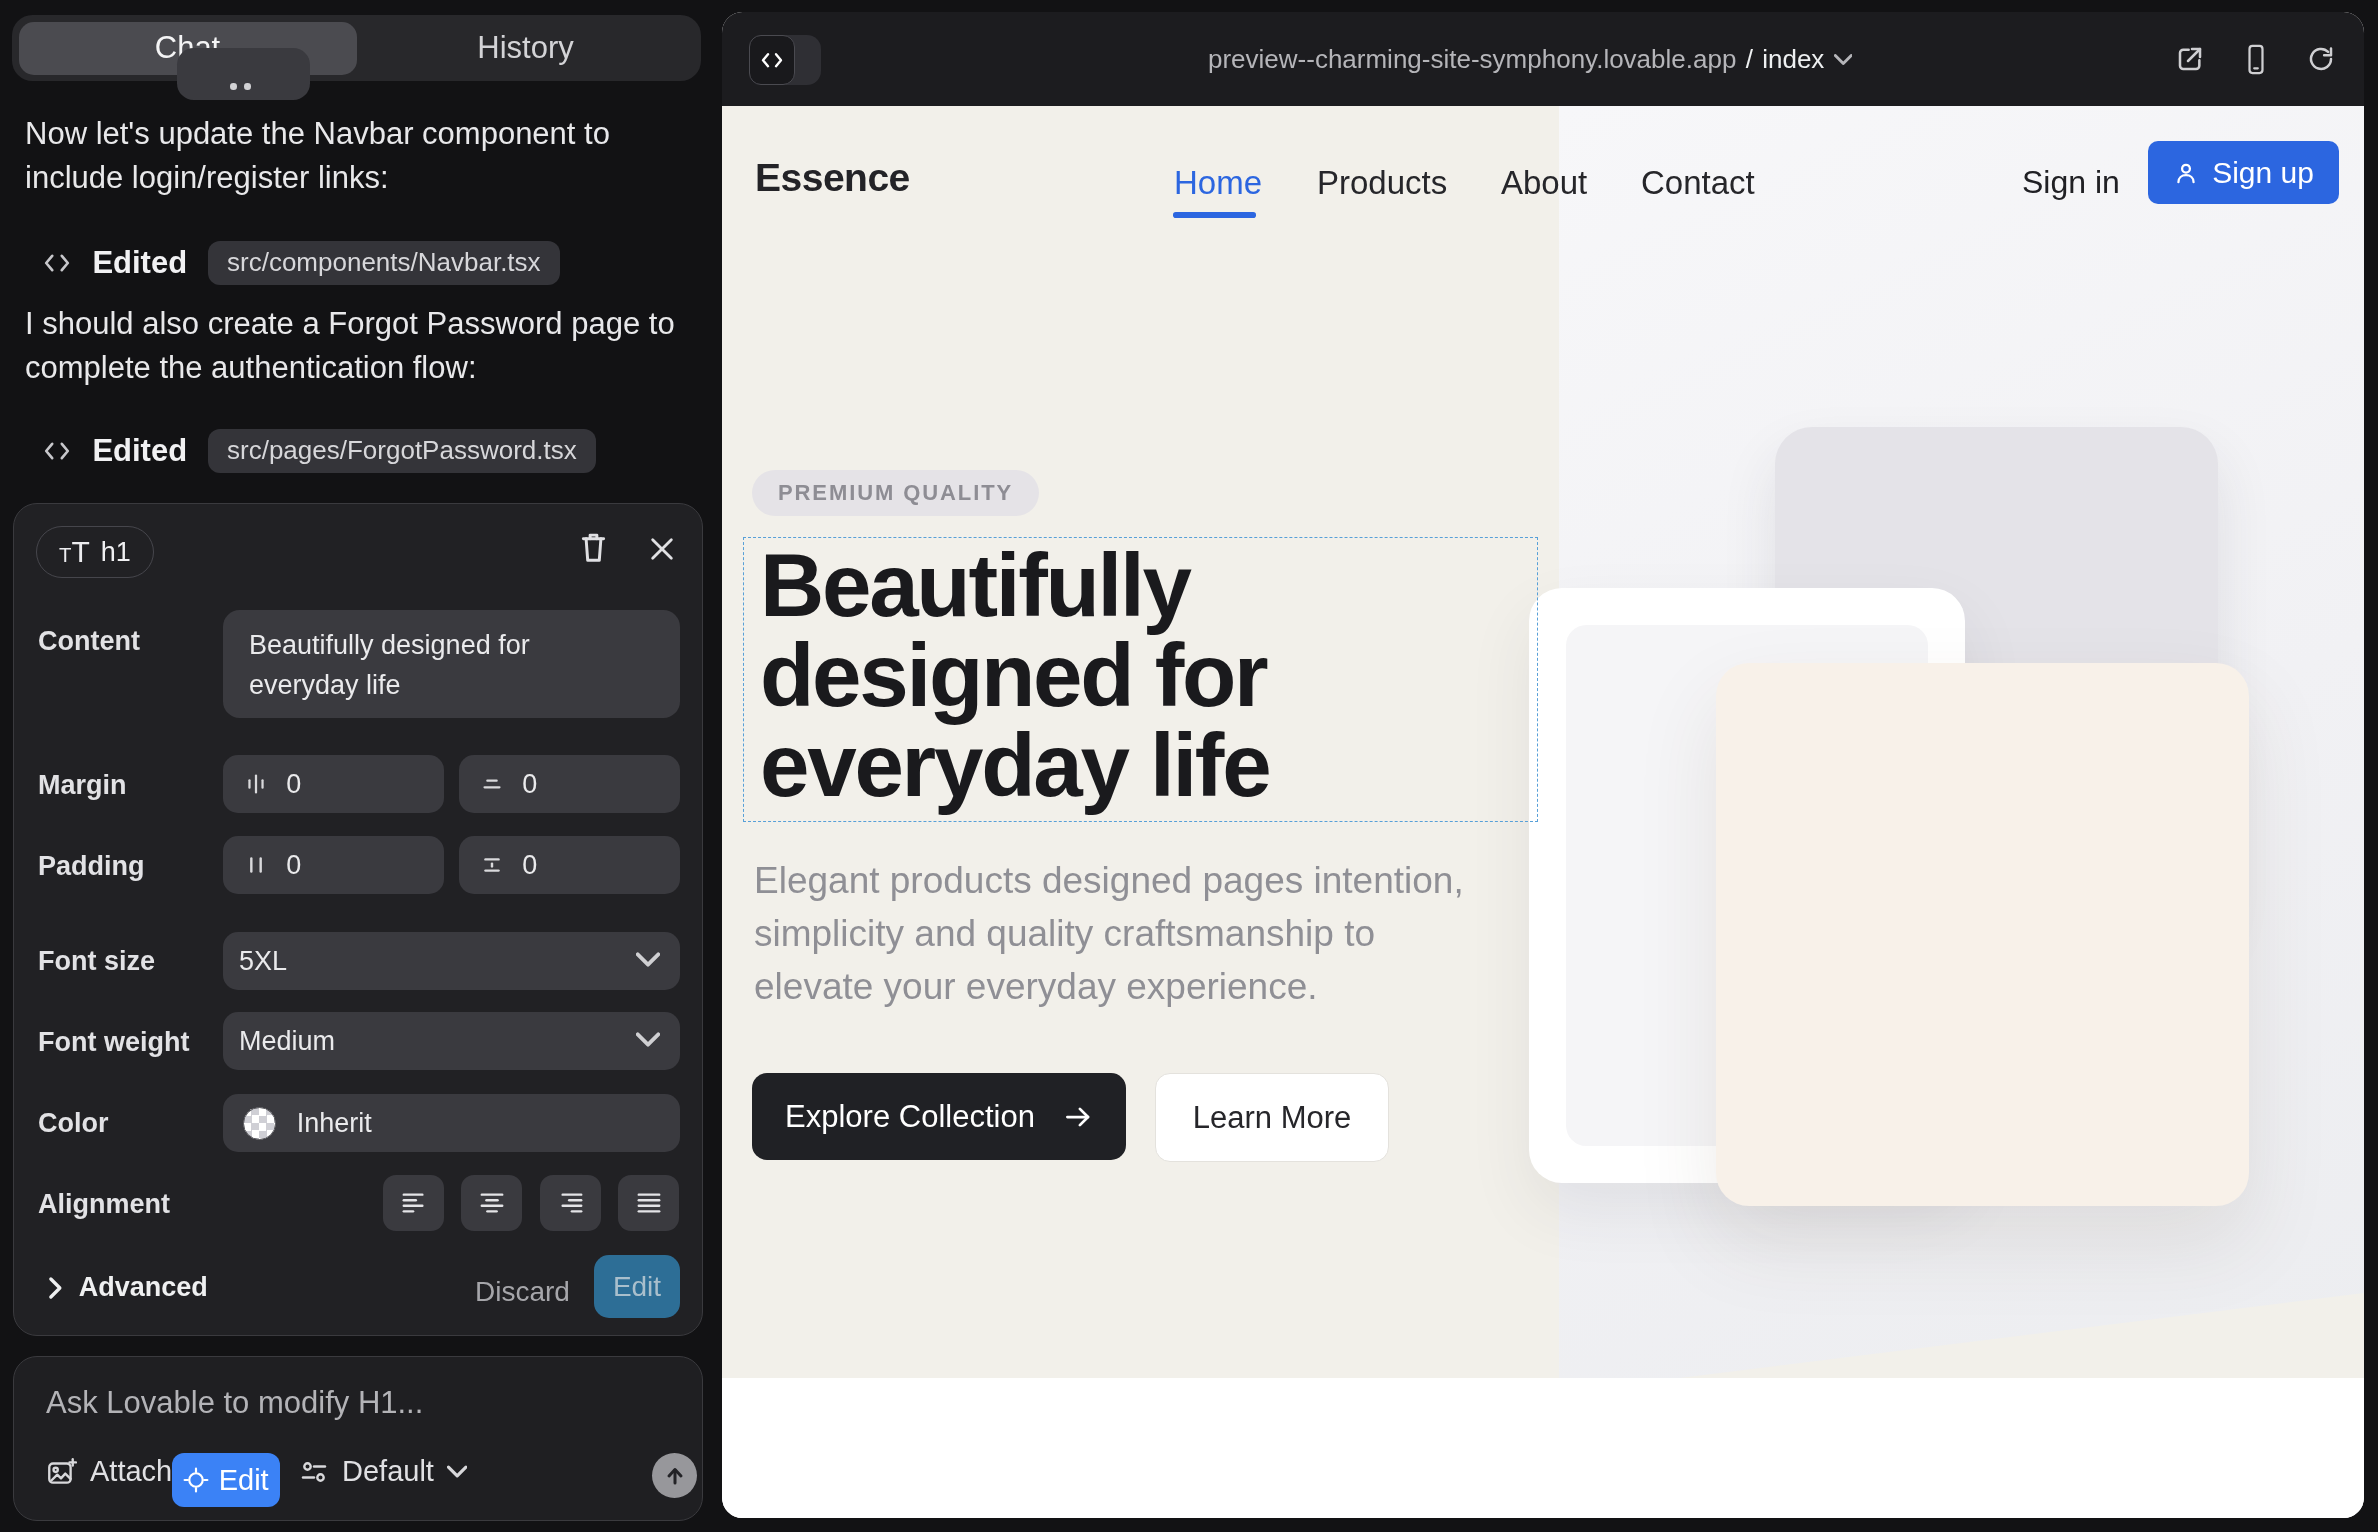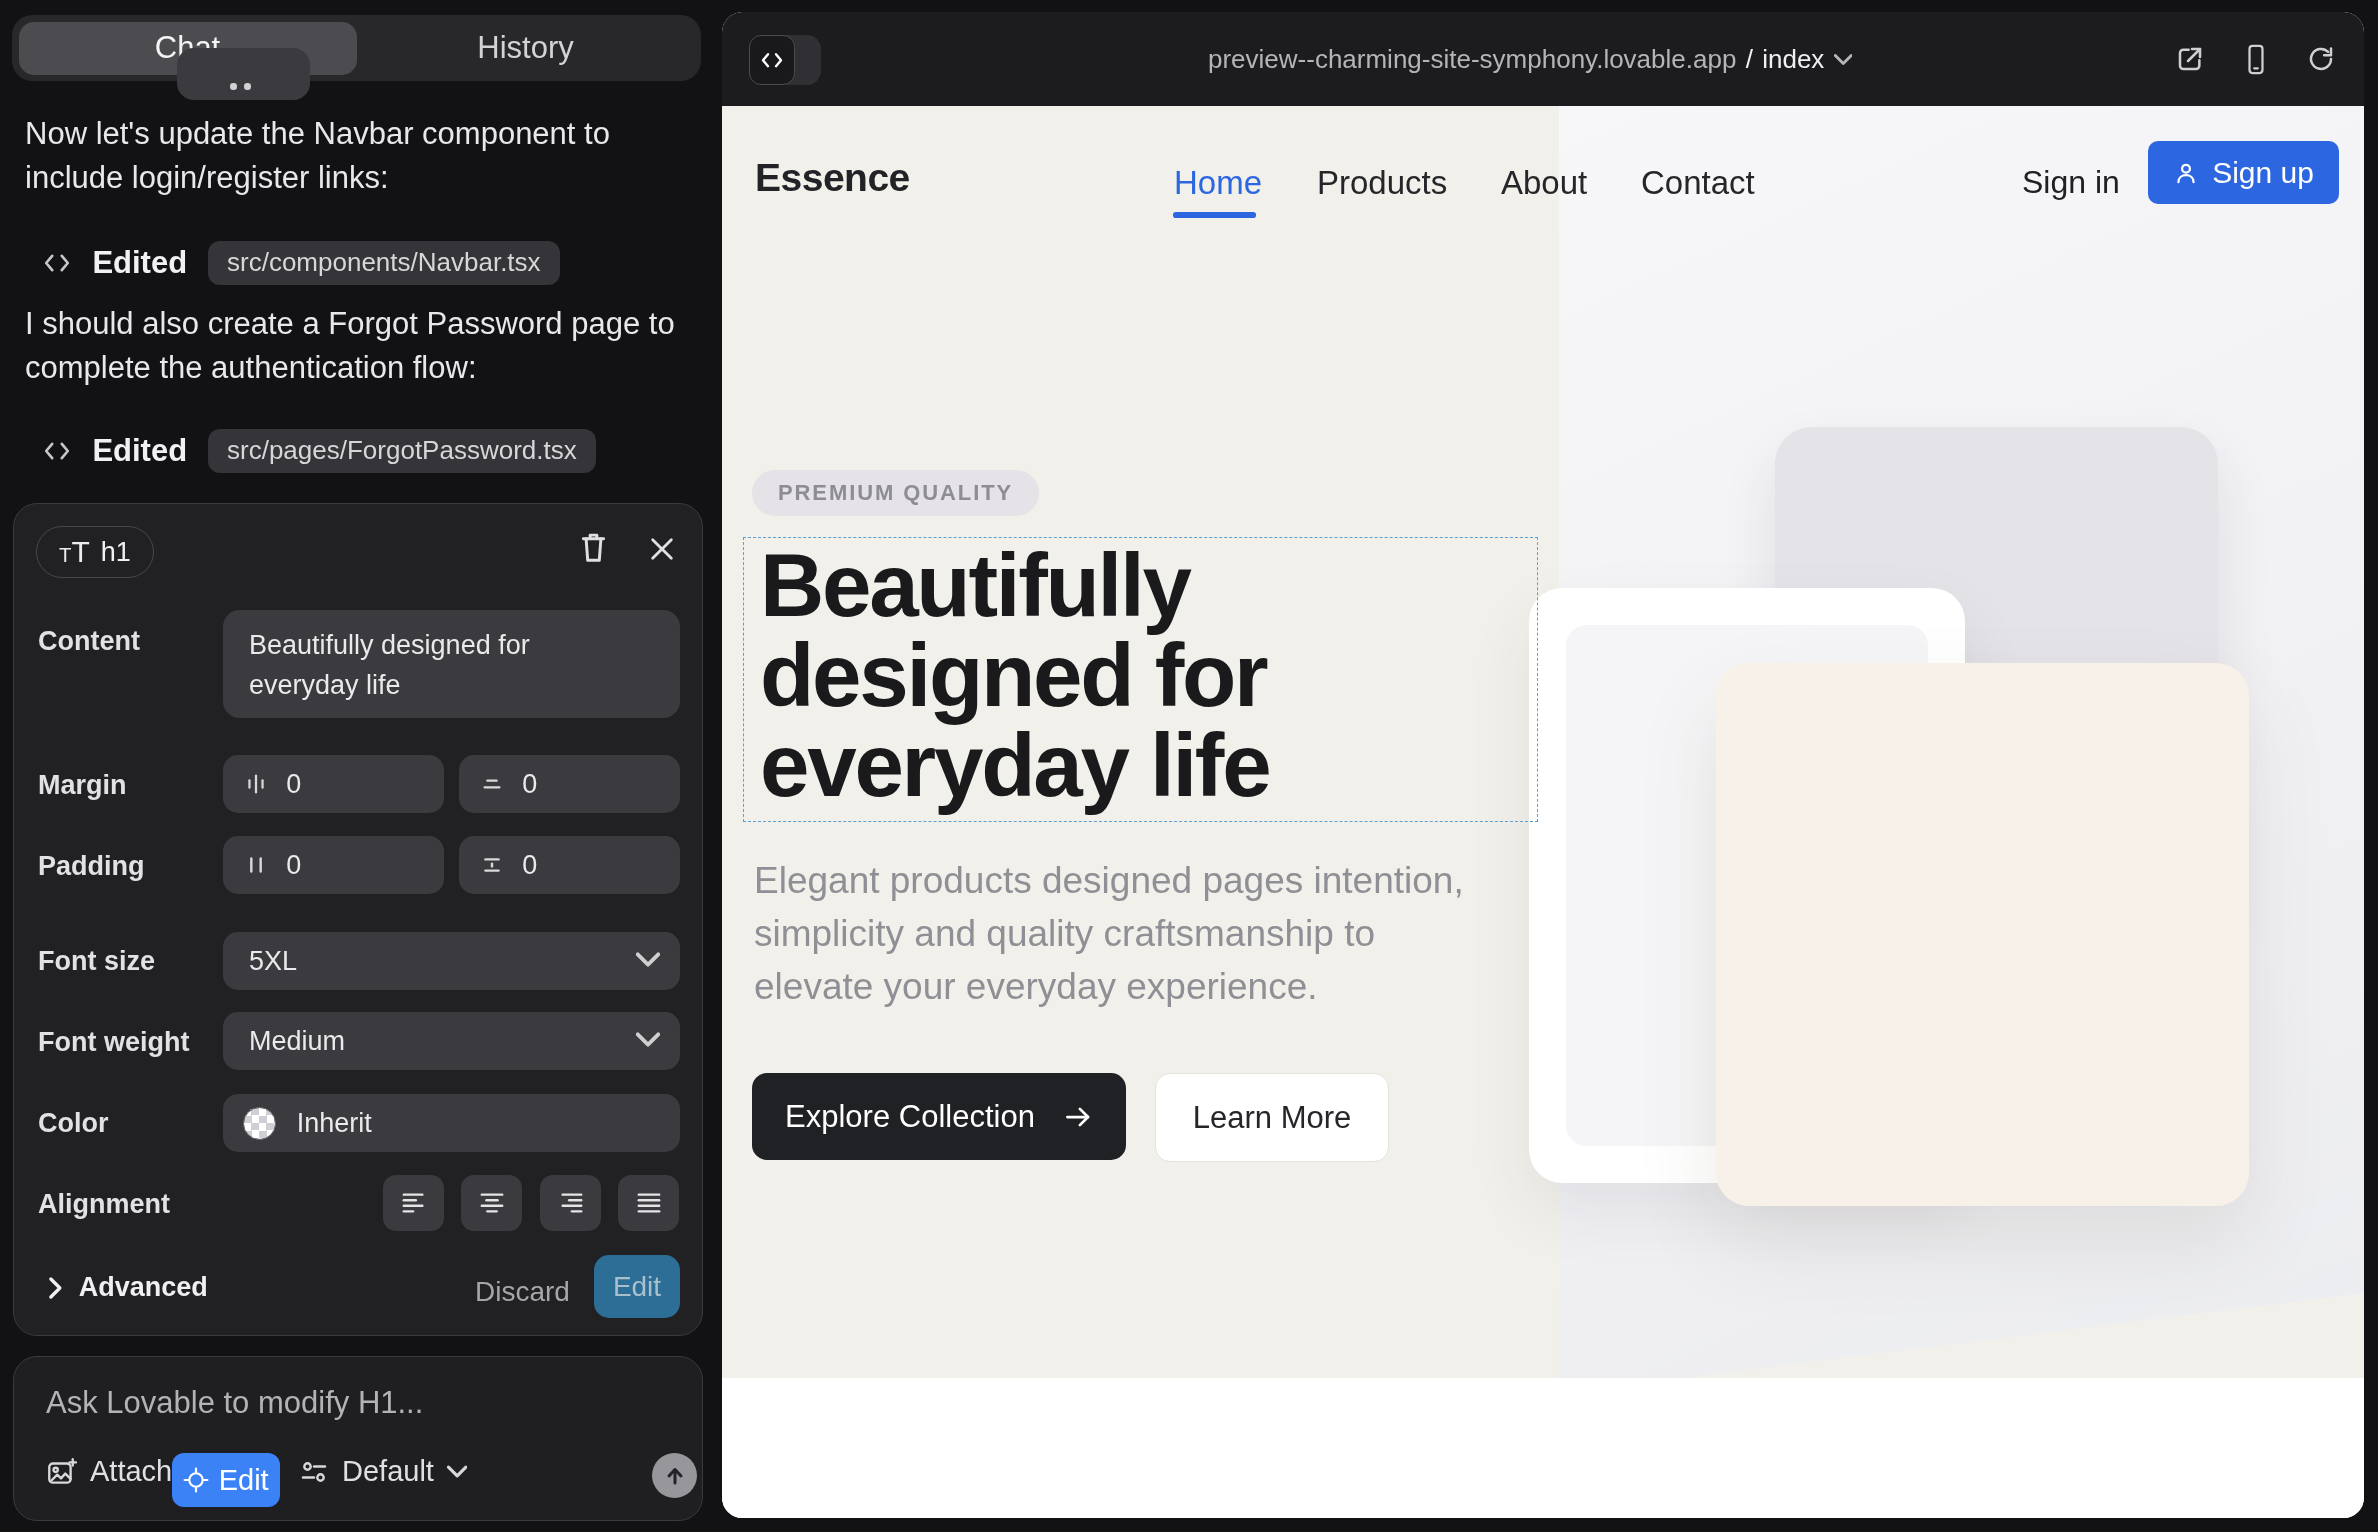--- a/index.html
+++ b/index.html
@@ -32,21 +32,21 @@
   .t-big { font-size:30px; color:#ececef; font-weight:500; }
   .tag-name { font-size:27px; }
   .panel-icon { color:#e0e0e3; cursor:pointer; }
   .row-label { left:24px; font-size:27px; font-weight:600; color:#e2e2e5; }
   .field { background:#3a3a3f; border-radius:15px; position:absolute; display:flex; align-items:center; }
   .field .val { font-size:27px; color:#eaeaec; }
   .content-box { left:209px; top:106px; width:457px; height:108px; border-radius:16.7px;
     background:#3a3a3f; padding:15px 0 0 26px; }
   .content-box .ln { font-size:27px; line-height:40px; color:#eaeaec; }
   .num-field { width:221px; height:58px; padding-left:18.6px; gap:16.7px; }
-  .sel-field { left:209px; width:457px; height:58px; padding-left:26px; }
+  .sel-field { left:209px; width:457px; height:58px; padding-left:16px; }
   .sel-chev { position:absolute; right:20.4px; top:20.4px; }
   .align-btn { position:absolute; top:671px; width:61px; height:56px; background:#3a3a3f; border-radius:13px;
     display:flex; align-items:center; justify-content:center; }
   .swatch { width:33px; height:33px; border-radius:50%; margin-left:20.4px; border:0.9px solid #55555a;
     background-color:#fff;
     background-image:conic-gradient(#cfcfd5 0 25%, #fff 0 50%, #cfcfd5 0 75%, #fff 0);
     background-size:15px 15px; }
   .advanced { left:33px; top:768px; display:flex; align-items:center; gap:15px; color:#eff0f1;
     font-size:27px; font-weight:600; }
   .discard { left:461px; top:772px; font-size:28px; color:#a6a6aa; }

